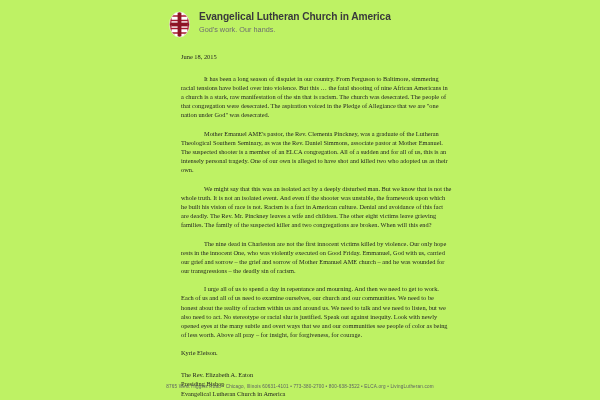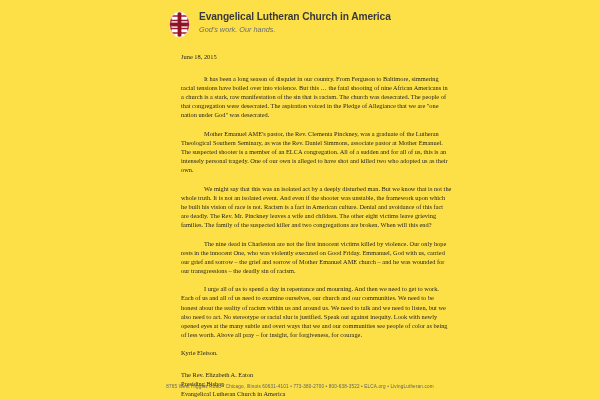--- a/index.html
+++ b/index.html
@@ -12,21 +12,21 @@
     background: #ffffff;
     font-family: "Liberation Serif", serif;
     color: #1a1a1a;
     overflow: hidden;
   }
 
   .page {
     position: relative;
     width: 600px;
     height: 400px;
-    background: #fde047;
+    background: #bef264;
     box-sizing: border-box;
   }
 
   
   .letterhead {
     display: flex;
     align-items: flex-start;
     padding: 9px 0 0 167px;
   }
   .logo-mark {
@@ -51,21 +51,20 @@
     line-height: 1.05;
     white-space: nowrap;
   }
   .brand-tagline {
     font-family: "Liberation Sans", sans-serif;
     font-size: 7.3px;
     color: #6d6d70;
     margin-top: 3px;
     line-height: 1.05;
     white-space: nowrap;
-    font-style: italic;
   }
 
   
   .letter {
     padding: 0 148px 0 181px;
   }
   .date-line {
     font-size: 6.4px;
     line-height: 1.2;
     margin-top: 14px;

